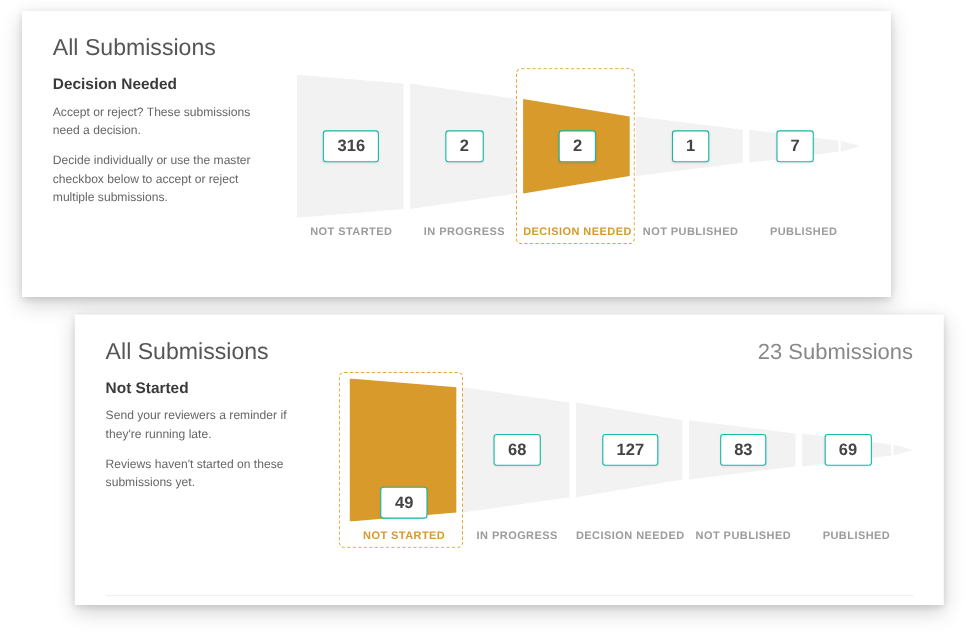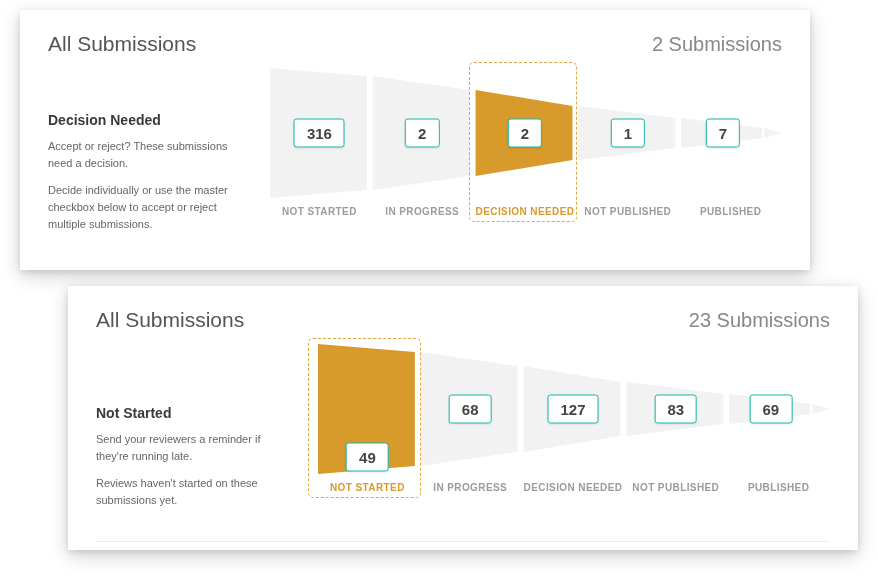--- a/index.html
+++ b/index.html
@@ -27,21 +27,20 @@
     font-size: 21px; font-weight: 300; color: #555;
   }
   .panel-count {
     font-size: 20px; font-weight: 300; color: #888;
   }
 
   .panel-body {
     display: flex;
     padding: 0 28px 16px 28px;
     gap: 20px;
-    align-items: flex-end;
   }
   .sidebar {
     width: 200px;
     flex-shrink: 0;
   }
   .sidebar-title {
     font-size: 14px; font-weight: 700; color: #3a3a3a;
     margin-bottom: 10px;
   }
   .sidebar-text {
@@ -105,21 +104,20 @@
     left: 28px; right: 28px; bottom: 8px;
     border-top: 1px solid #eee;
   }
 </style>
 </head>
 <body>
 
 <div class="panel panel-a">
   <div class="panel-header">
     <div class="panel-title">All Submissions</div>
-    <div class="panel-count">2 Submissions</div>
   </div>
   <div class="panel-body">
     <div class="sidebar">
       <div class="sidebar-title">Decision Needed</div>
       <div class="sidebar-text">Accept or reject? These submissions need a decision.</div>
       <div class="sidebar-text">Decide individually or use the master checkbox below to accept or reject multiple submissions.</div>
     </div>
     <div class="funnel-area">
       <svg class="funnel-svg" viewBox="0 0 520 130" preserveAspectRatio="none">
         <polygon class="stage-seg" points="2,0 100,8 100,122 2,130"></polygon>

